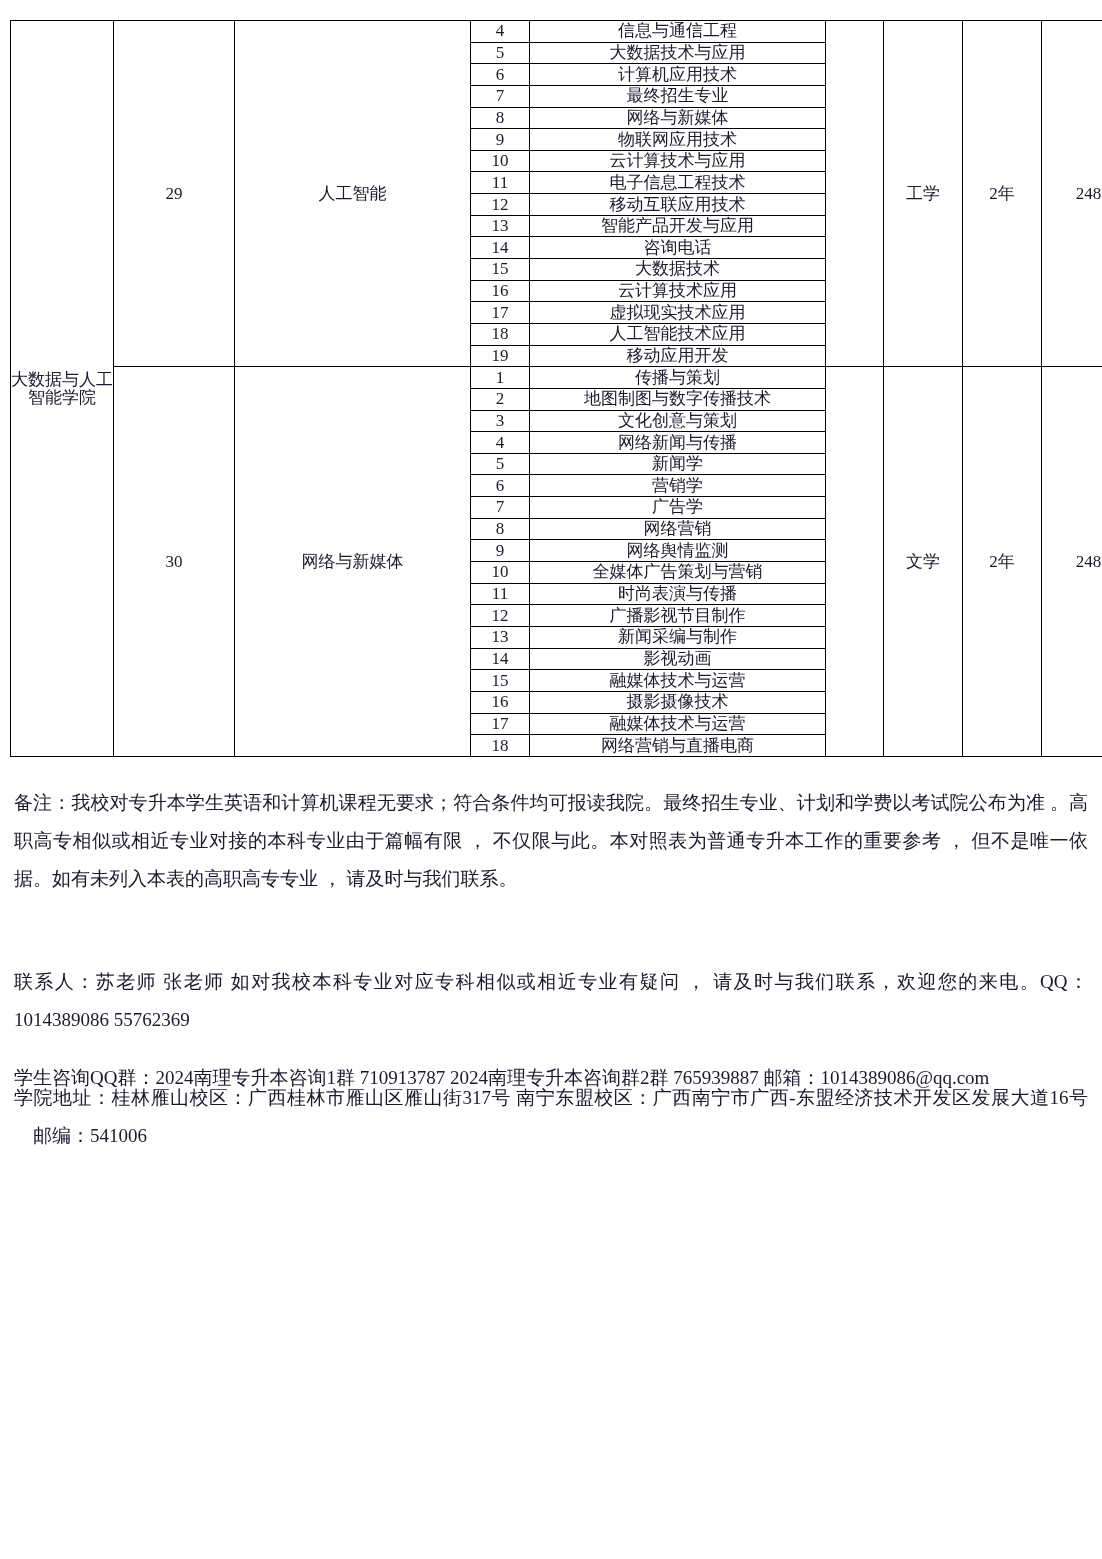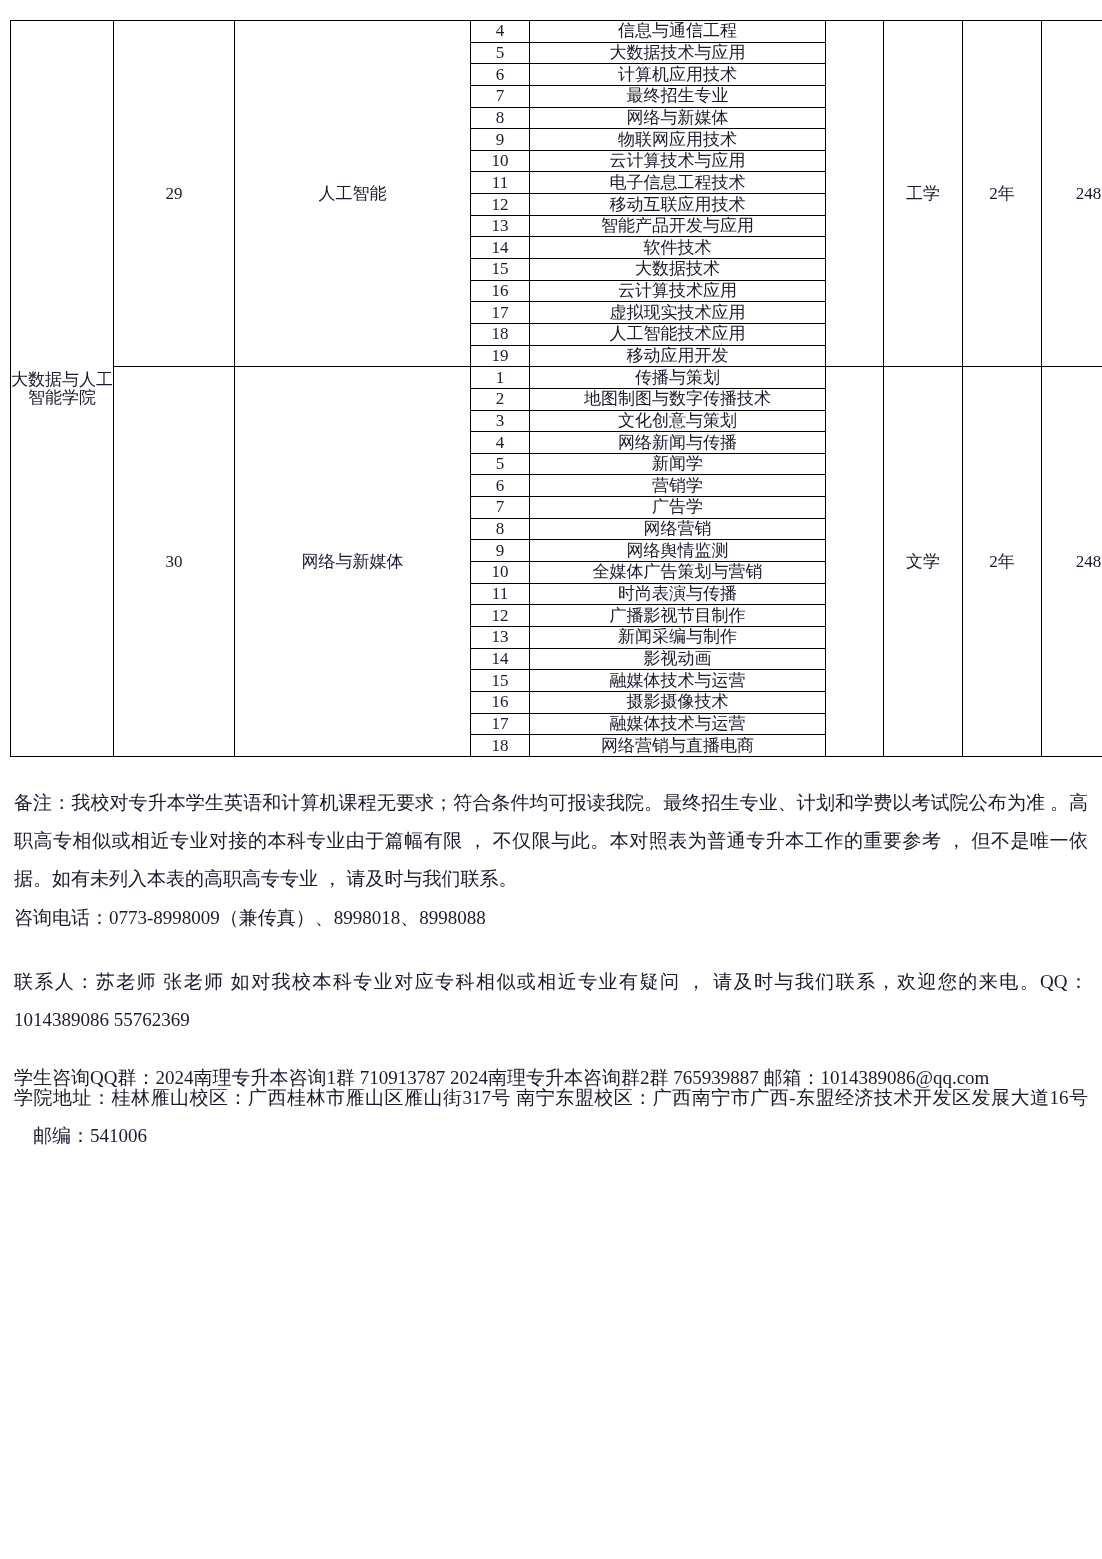--- a/index.html
+++ b/index.html
@@ -137,21 +137,21 @@
         <tr>
           <td class="idx-cell">12</td>
           <td class="sub-cell">移动互联应用技术</td>
         </tr>
         <tr>
           <td class="idx-cell">13</td>
           <td class="sub-cell">智能产品开发与应用</td>
         </tr>
         <tr>
           <td class="idx-cell">14</td>
-          <td class="sub-cell">软件技术</td>
+          <td class="sub-cell">咨询电话</td>
         </tr>
         <tr>
           <td class="idx-cell">15</td>
           <td class="sub-cell">大数据技术</td>
         </tr>
         <tr>
           <td class="idx-cell">16</td>
           <td class="sub-cell">云计算技术应用</td>
         </tr>
         <tr>
@@ -244,20 +244,19 @@
           <td class="idx-cell">18</td>
           <td class="sub-cell">网络营销与直播电商</td>
         </tr>
       </tbody>
   </table>
 </div>
 
 <div class="notes note-para" id="note-remark">备注：我校对专升本学生英语和计算机课程无要求；符合条件均可报读我院。最终招生专业、计划和学费以考试院公布为准 。高职高专相似或相近专业对接的本科专业由于篇幅有限 ， 不仅限与此。本对照表为普通专升本工作的重要参考 ， 但不是唯一依据。如有未列入本表的高职高专专业 ， 请及时与我们联系。</div>
 
 <div class="notes" id="note-campus">
-  <div class="note-para">咨询电话：0773-8998009（兼传真）、8998018、8998088</div>
 </div>
 
 <div class="notes note-para" id="note-contact">联系人：苏老师 张老师 如对我校本科专业对应专科相似或相近专业有疑问 ， 请及时与我们联系，欢迎您的来电。QQ：1014389086 55762369</div>
 
 <div class="notes note-para" id="note-qq">学生咨询QQ群：2024南理专升本咨询1群 710913787 2024南理专升本咨询群2群 765939887 邮箱：1014389086@qq.com</div>
 
 <div class="notes note-para" id="note-address">学院地址：桂林雁山校区：广西桂林市雁山区雁山街317号 南宁东盟校区：广西南宁市广西-东盟经济技术开发区发展大道16号 　邮编：541006</div>
 
 </body></html>

